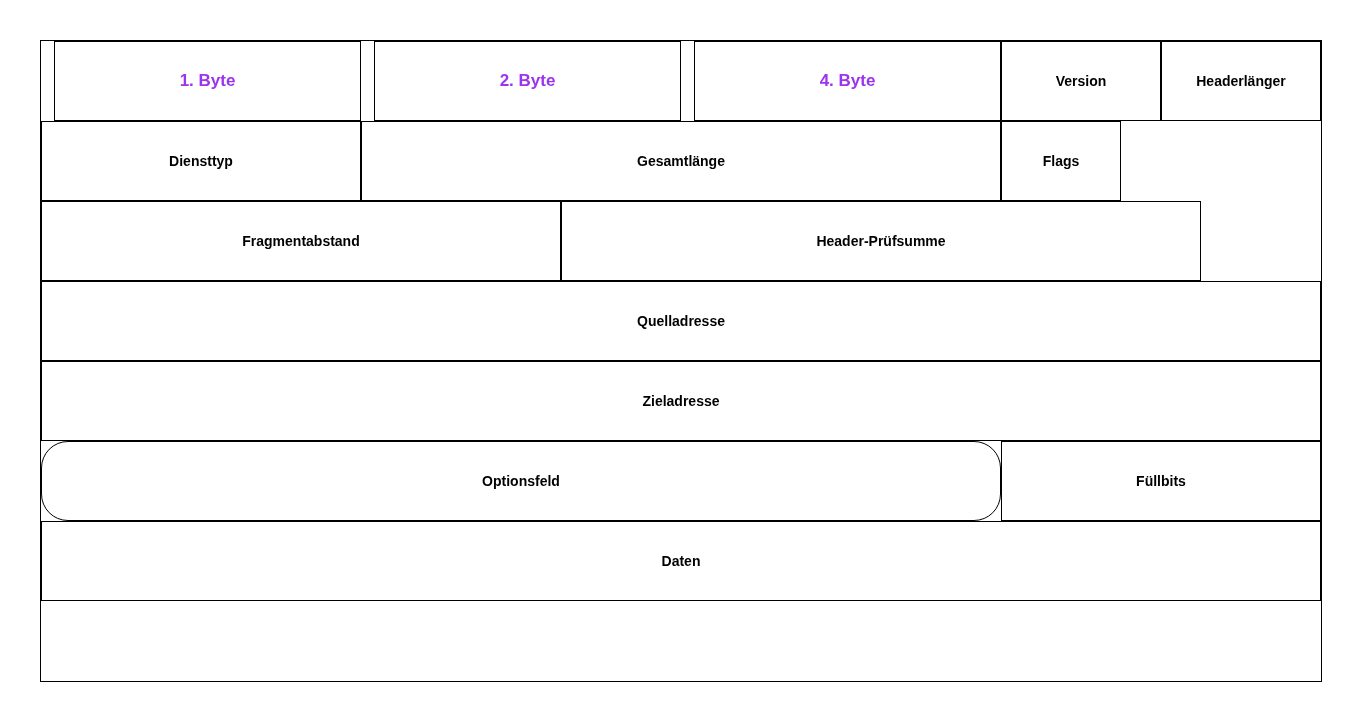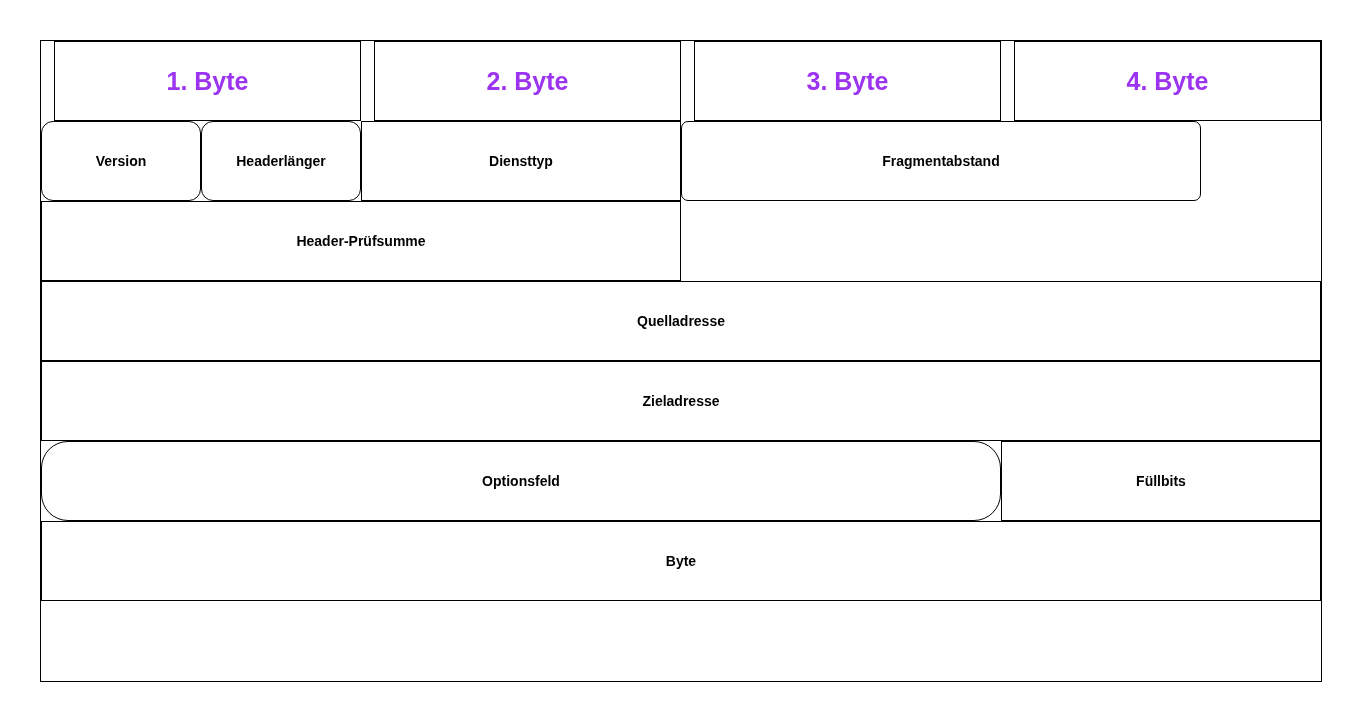--- a/index.html
+++ b/index.html
@@ -33,55 +33,56 @@
     justify-content: center;
     text-align: center;
     font-weight: bold;
     font-size: 14px;
     color: var(--field-text, #000000);
     background: var(--background, #FFFFFF);
     box-sizing: border-box;
     overflow: hidden;
   }
   .byte-header {
-    font-size: 25px;
+    font-size: 17px;
     color: var(--byte-header-text, #9B33F0);
     margin-left: 13px;
   }
   
   .s3  { grid-column: span 3; }
-  .s4  { grid-column: span 4; border-radius: 12px; }
+  .s4  { grid-column: span 4; }
   .s8  { grid-column: span 8; }
-  .s13 { grid-column: span 13; border-radius: 7px; }
+  .s13 { grid-column: span 13; }
   .s16 { grid-column: span 16; }
   .s24 { grid-column: span 24; border-radius: 27px; }
   .s32 { grid-column: span 32; text-align: right; }
 </style>
 </head>
 <body>
 
 <div class="diagram">
   <div class="grid">
 
     <div class="cell byte-header s8">1. Byte</div>
     <div class="cell byte-header s8">2. Byte</div>
-    <div class="cell byte-header s8">3. Byte</div>
     <div class="cell byte-header s8">4. Byte</div>
 
     <div class="cell s4">Version</div>
     <div class="cell s4">Headerlänger</div>
     <div class="cell s8">Diensttyp</div>
+    <div class="cell s16">Gesamtlänge</div>
 
+    <div class="cell s3">Flags</div>
     <div class="cell s13">Fragmentabstand</div>
 
     <div class="cell s16">Header-Prüfsumme</div>
 
     <div class="cell s32">Quelladresse</div>
 
     <div class="cell s32">Zieladresse</div>
 
     <div class="cell s24">Optionsfeld</div>
     <div class="cell s8">Füllbits</div>
 
-    <div class="cell s32">Byte</div>
+    <div class="cell s32">Daten</div>
 
   </div>
 </div>
 
 </body></html>

